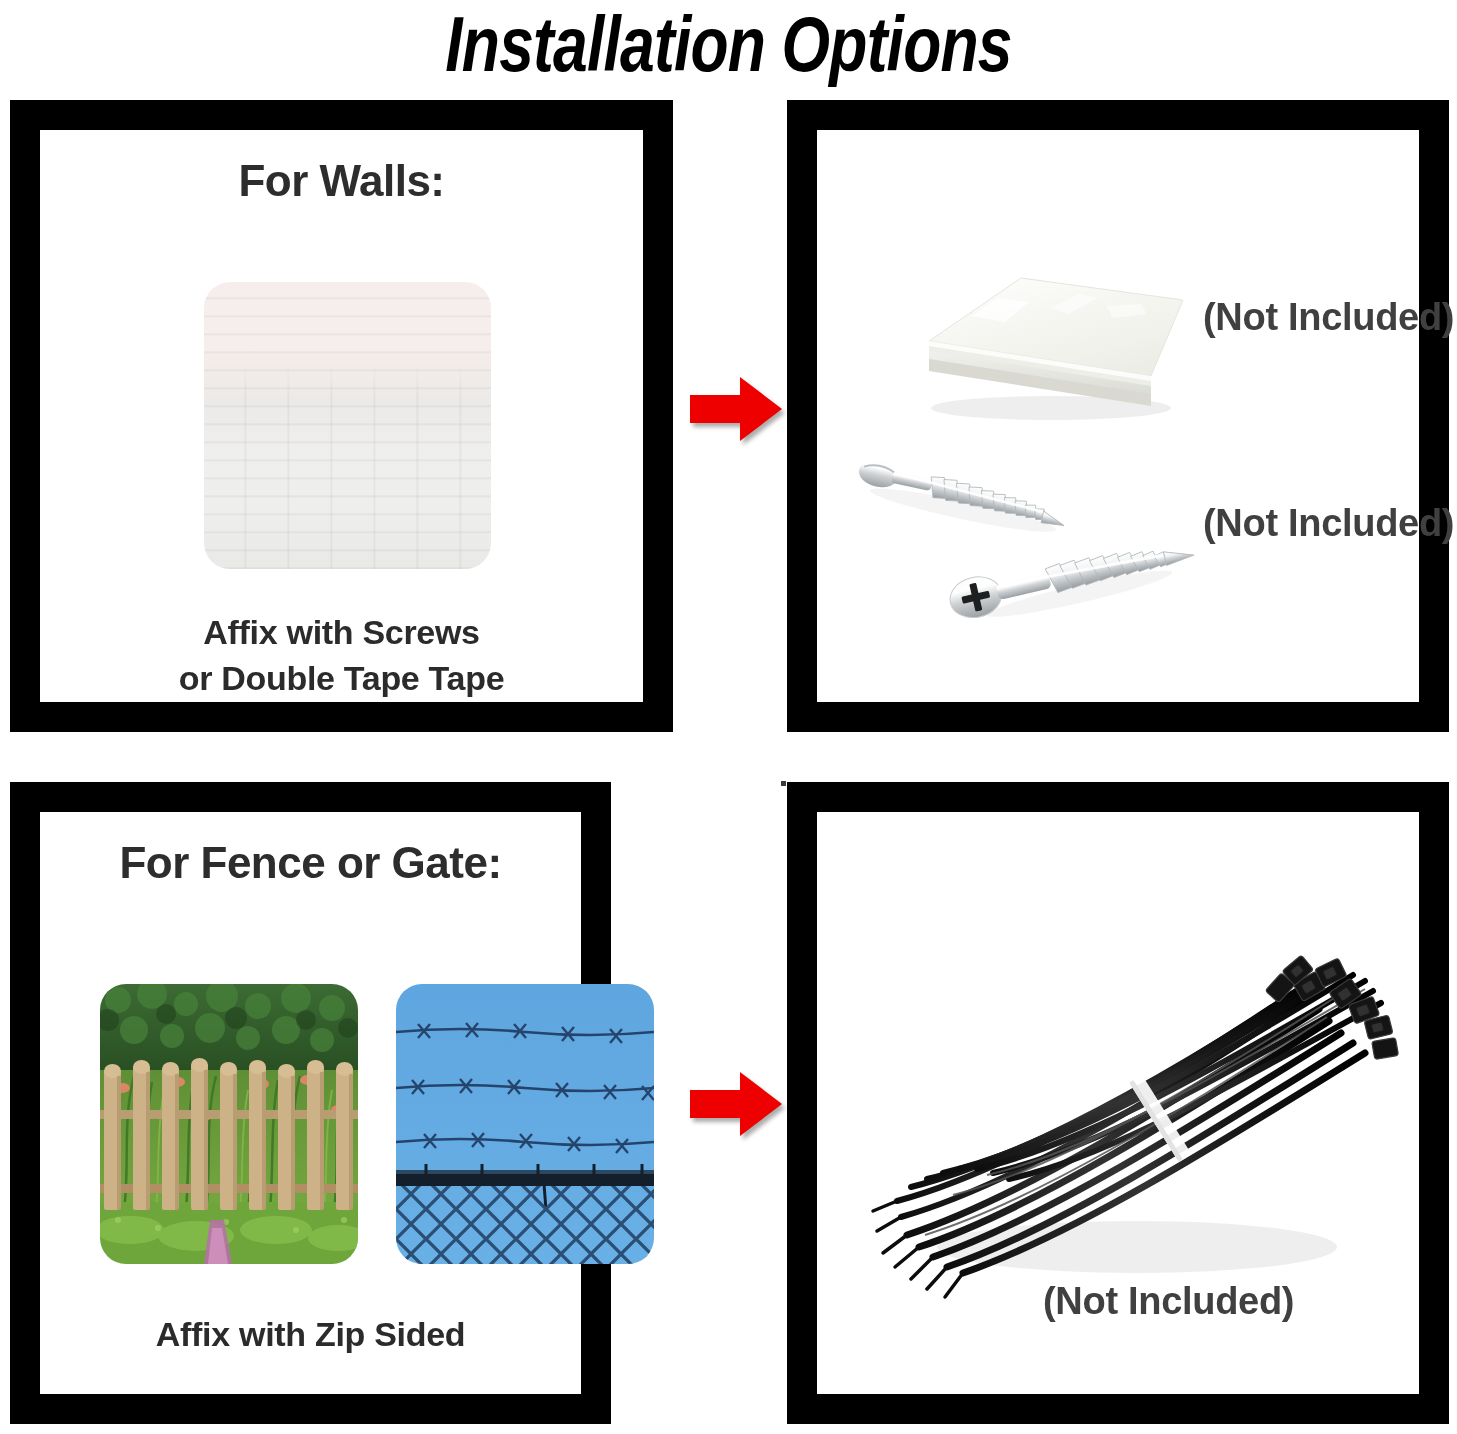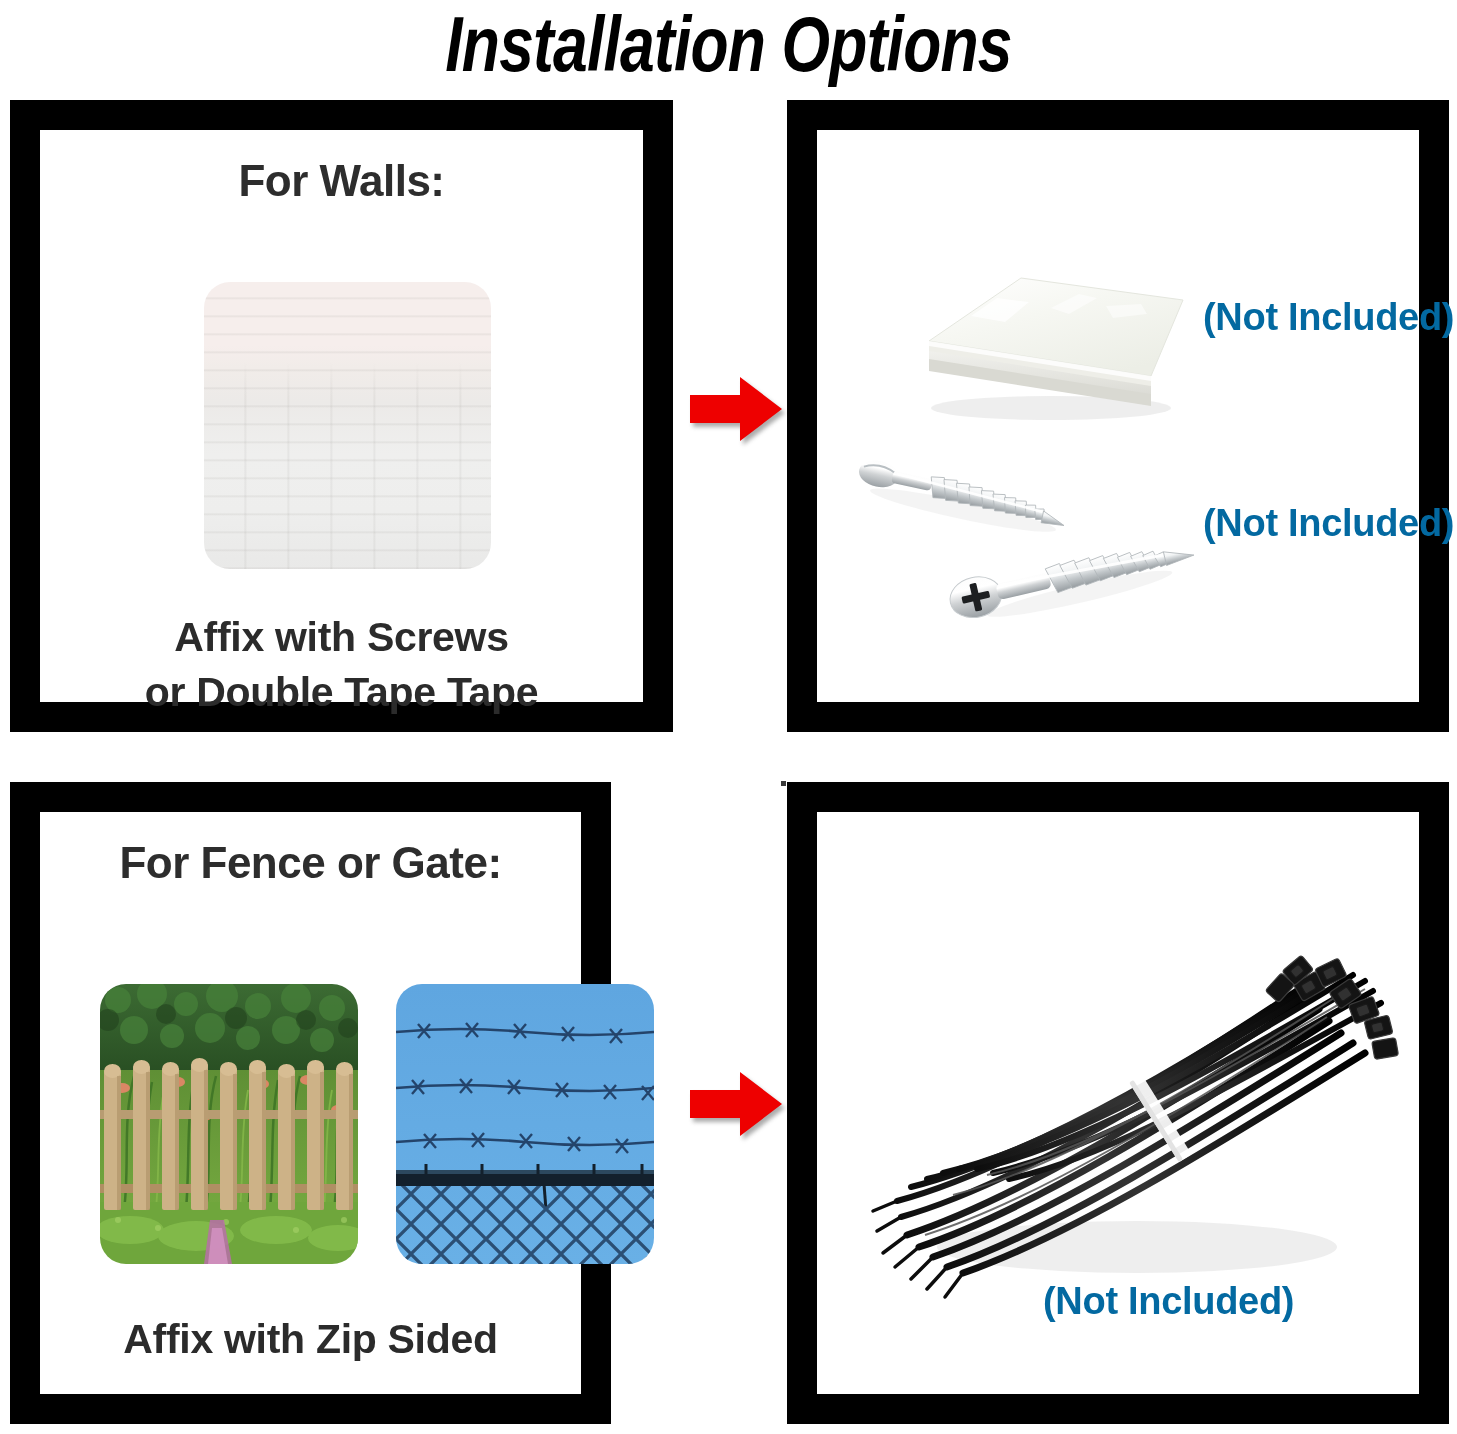--- a/index.html
+++ b/index.html
@@ -60,31 +60,31 @@
     text-align: center;
     font-size: 44px;
     font-weight: bold;
     color: #2d2d2d;
     letter-spacing: -0.5px;
   }
   .caption {
     position: absolute;
     left: 0; right: 0;
     text-align: center;
-    font-size: 41px;
+    font-size: 34px;
     font-weight: bold;
     color: #2b2b2b;
     line-height: 1.35;
     letter-spacing: -0.3px;
   }
   .not-included {
     position: absolute;
     font-size: 38px;
     font-weight: bold;
-    color: #0369a1;
+    color: #404040;
     white-space: nowrap;
     letter-spacing: -0.3px;
   }
 
   
   .arrow {
     position: absolute;
     width: 96px;
     height: 72px;
     filter: drop-shadow(3px 4px 2px rgba(70,70,70,0.45));

